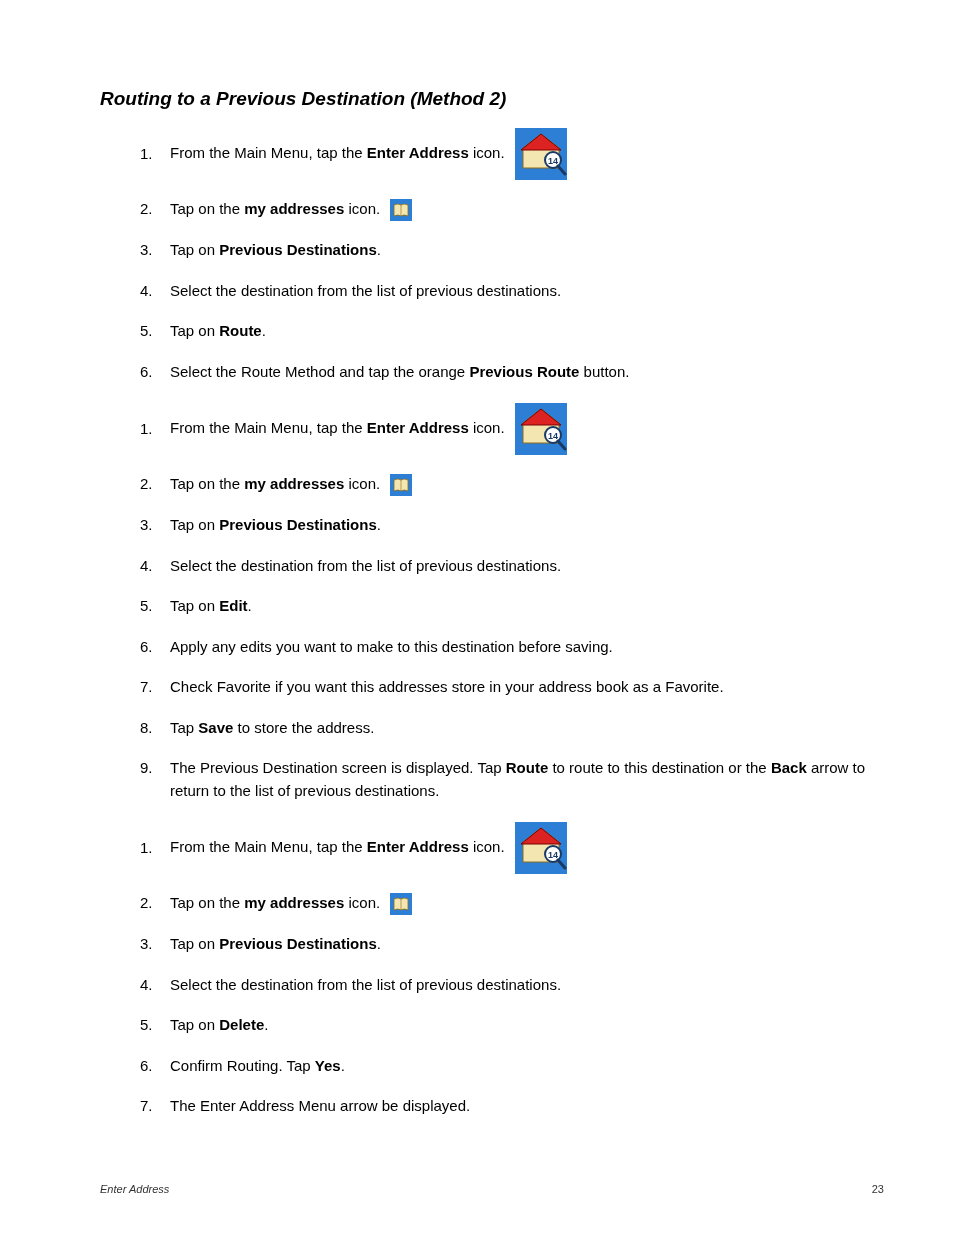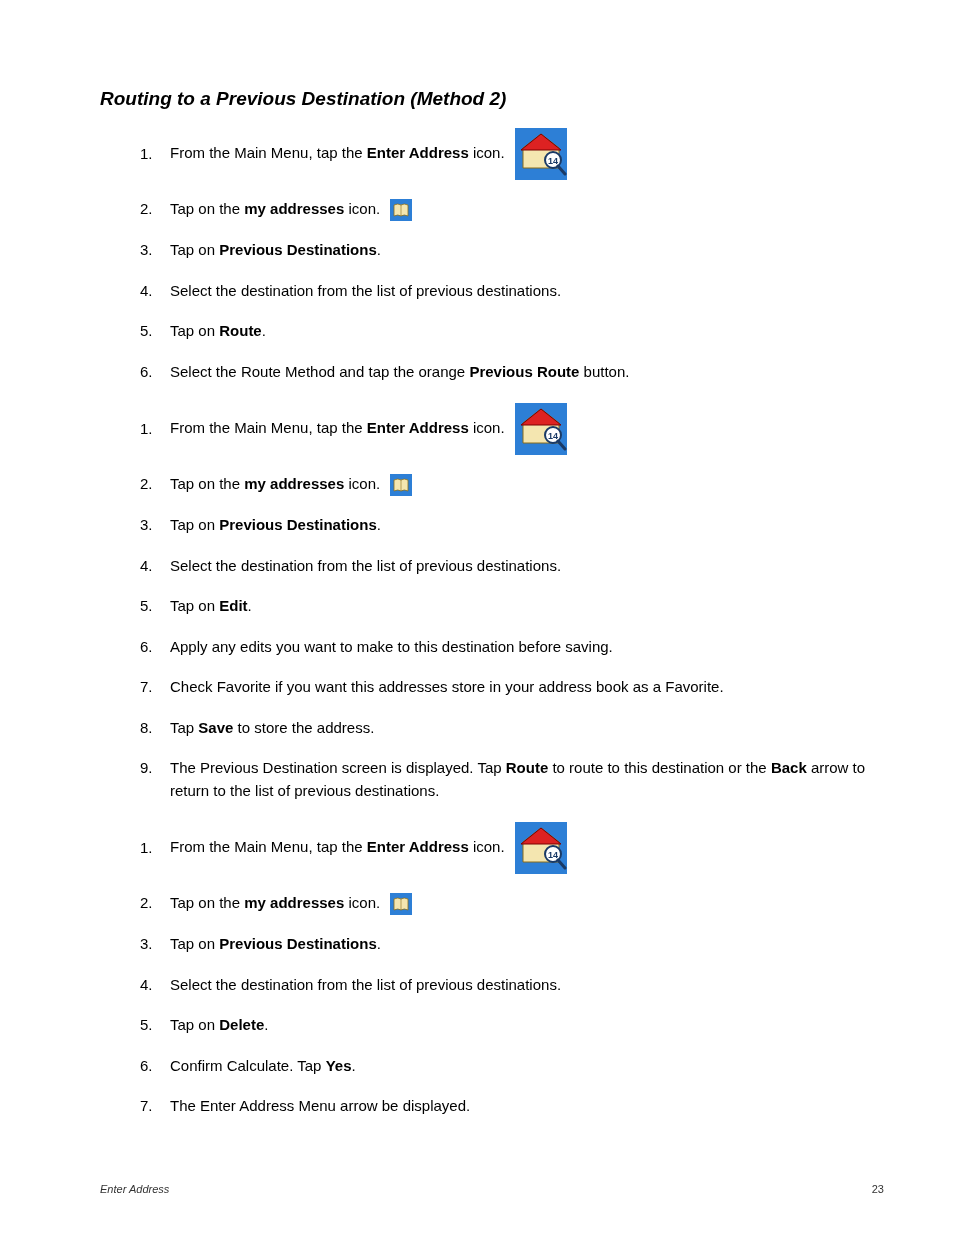--- a/index.html
+++ b/index.html
@@ -196,21 +196,21 @@
         <li>
           <span class="step-num">4.</span>
           <span class="step-body"><span>Select the destination from the list of previous destinations.</span></span>
         </li>
         <li>
           <span class="step-num">5.</span>
           <span class="step-body"><span>Tap on </span><span class="bold">Delete</span><span>.</span></span>
         </li>
         <li>
           <span class="step-num">6.</span>
-          <span class="step-body"><span>Confirm Calculate.  Tap </span><span class="bold">Yes</span><span>.</span></span>
+          <span class="step-body"><span>Confirm Routing.  Tap </span><span class="bold">Yes</span><span>.</span></span>
         </li>
         <li>
           <span class="step-num">7.</span>
           <span class="step-body"><span>The </span><span class="ital">Enter Address Menu</span><span> arrow be displayed.</span></span>
         </li>
       </ol>
     </div>
   <div class="footer">
     <span>Enter Address</span>
     <span class="pagenum">23</span>

